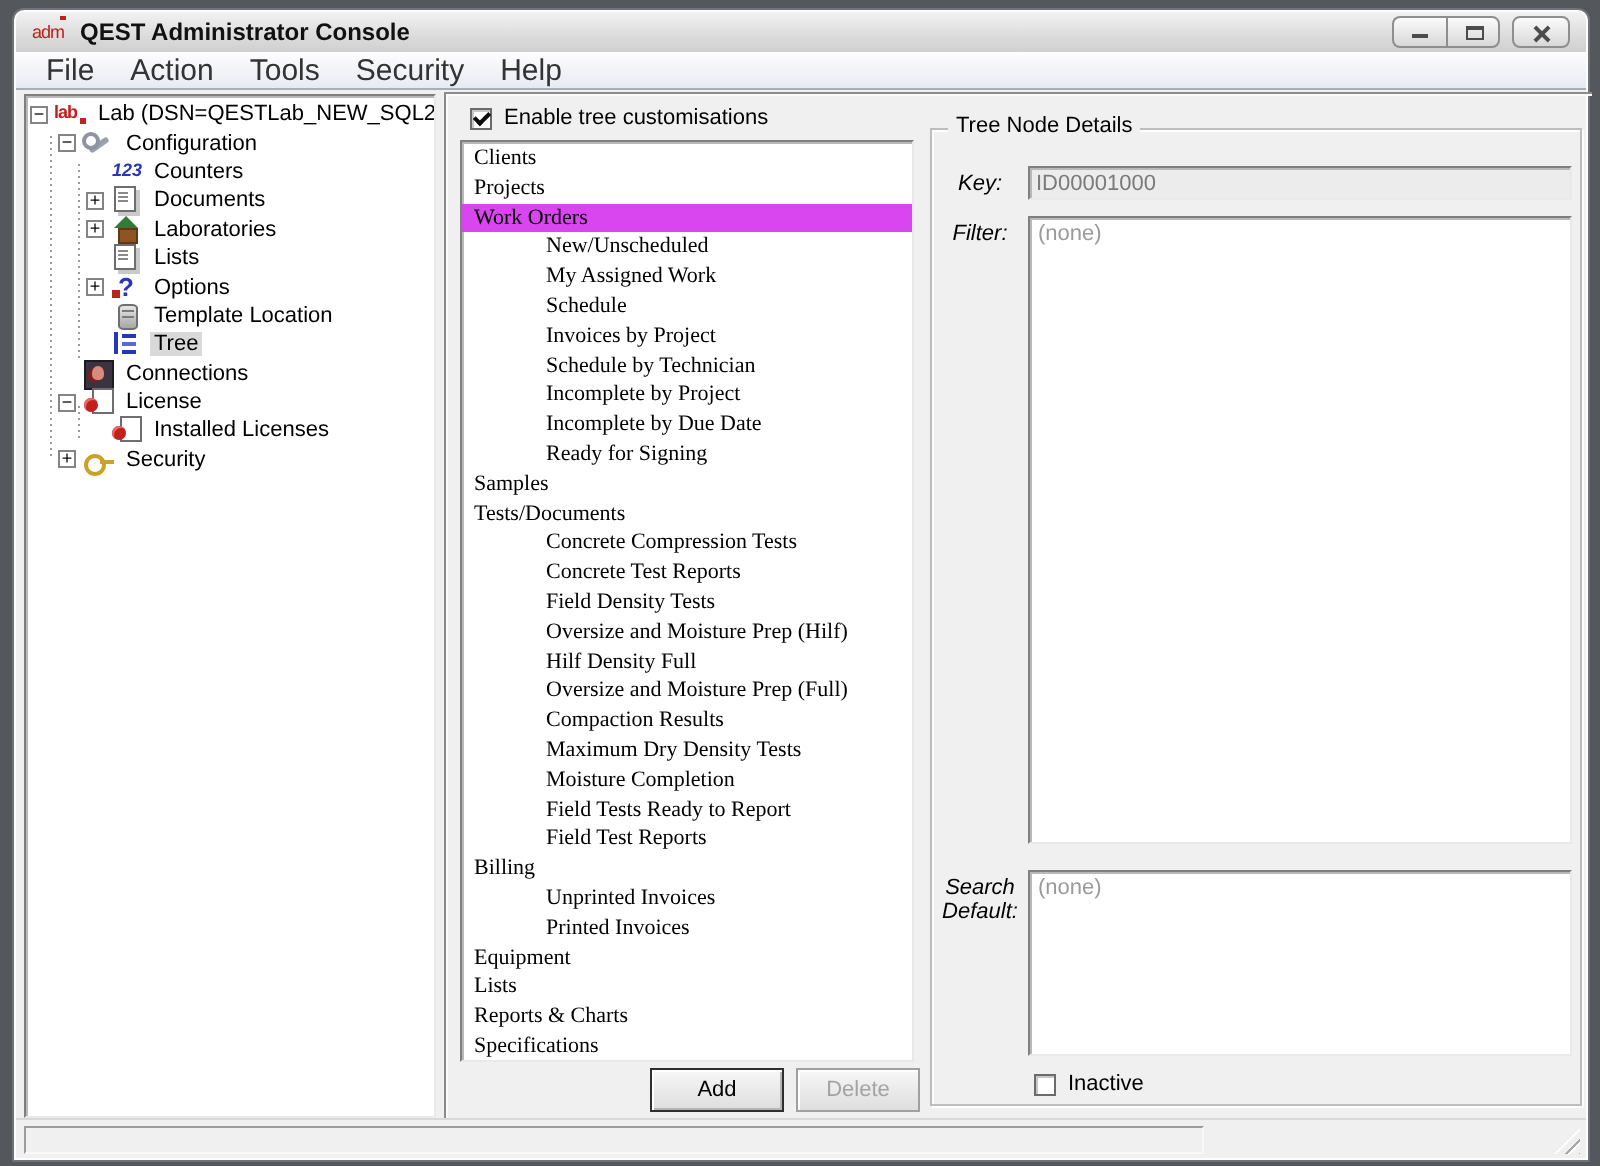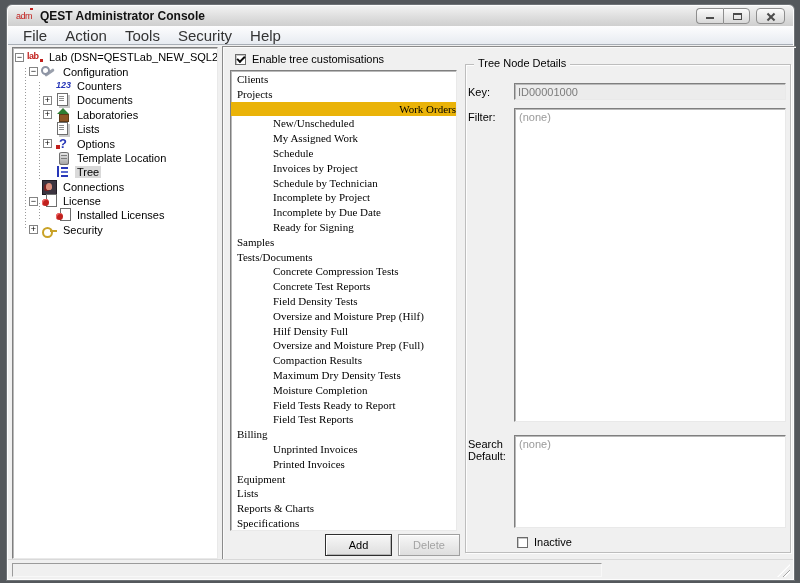--- a/index.html
+++ b/index.html
@@ -105,36 +105,36 @@
   .check-row{position:absolute;display:flex;align-items:center;font-size:11px;color:#000;}
   .checkbox{width:11px;height:11px;background:#fff;border:1px solid #6b6b6b;
     box-shadow:inset 1px 1px 0 #c7c7c7;position:relative;flex:none;margin-right:6px;}
   .checkbox.checked::after{content:"";position:absolute;left:1px;top:1px;width:6px;height:3px;
     border-left:2px solid #0a0a0a;border-bottom:2px solid #0a0a0a;transform:rotate(-45deg);}
 
   
   .node-list{position:absolute;left:222px;top:25px;width:227px;height:461px;overflow:hidden;padding-top:1px;}
   .lrow{height:14.8px;line-height:14.8px;font-size:11px;color:#000;padding-left:6px;white-space:nowrap;font-family:Liberation Serif, serif;}
   .lrow.indented{padding-left:42px;}
-  .lrow.selected{background:#eab308;text-align:right;}
+  .lrow.selected{background:#d946ef;}
 
   
   .btn{position:absolute;height:22px;font-family:"Liberation Sans",sans-serif;font-size:11px;
     color:#000;text-align:center;line-height:20px;
     background:linear-gradient(#f7f7f7,#dedede);border:1px solid #5a5a5a;
     box-shadow:inset 1px 1px 0 #ffffff,inset -1px -1px 0 #b5b5b5;}
   .btn.default{border-color:#2f2f2f;}
   .btn.disabled{color:#a3a3a3;border-color:#a0a0a0;box-shadow:inset 1px 1px 0 #fff;}
 
   
   .groupbox{position:absolute;left:457px;top:19px;width:326px;height:489px;
     border:1px solid #bdbdbd;box-shadow:inset 1px 1px 0 #fdfdfd,1px 1px 0 #fdfdfd;}
   .group-title{position:absolute;left:8px;top:-8px;background:#f0f0f0;padding:0 4px;
     font-size:11px;color:#000;}
-  .fld-label{position:absolute;font-size:11px;color:#000;text-align:left;width:44px;}
+  .fld-label{position:absolute;font-size:11px;color:#000;text-align:center;width:44px;font-style:italic;}
   .fld{position:absolute;font-size:11px;font-family:"Liberation Sans",sans-serif;}
   .key-input{left:48px;top:18px;width:272px;height:17px;background:#ececec;color:#7b7b7b;
     padding:1px 3px;line-height:14px;}
   .filter-box{left:48px;top:43px;width:272px;height:314px;color:#9a9a9a;padding:2px 4px;}
   .search-box{left:48px;top:370px;width:272px;height:93px;color:#9a9a9a;padding:2px 4px;}
 
   
   .statusbar{position:absolute;left:1px;right:1px;bottom:1px;height:20px;background:#f0f0f0;
     border-top:1px solid #d9d9d9;}
   .status-panel{position:absolute;left:4px;top:3px;width:590px;height:14px;background:#f0f0f0;

